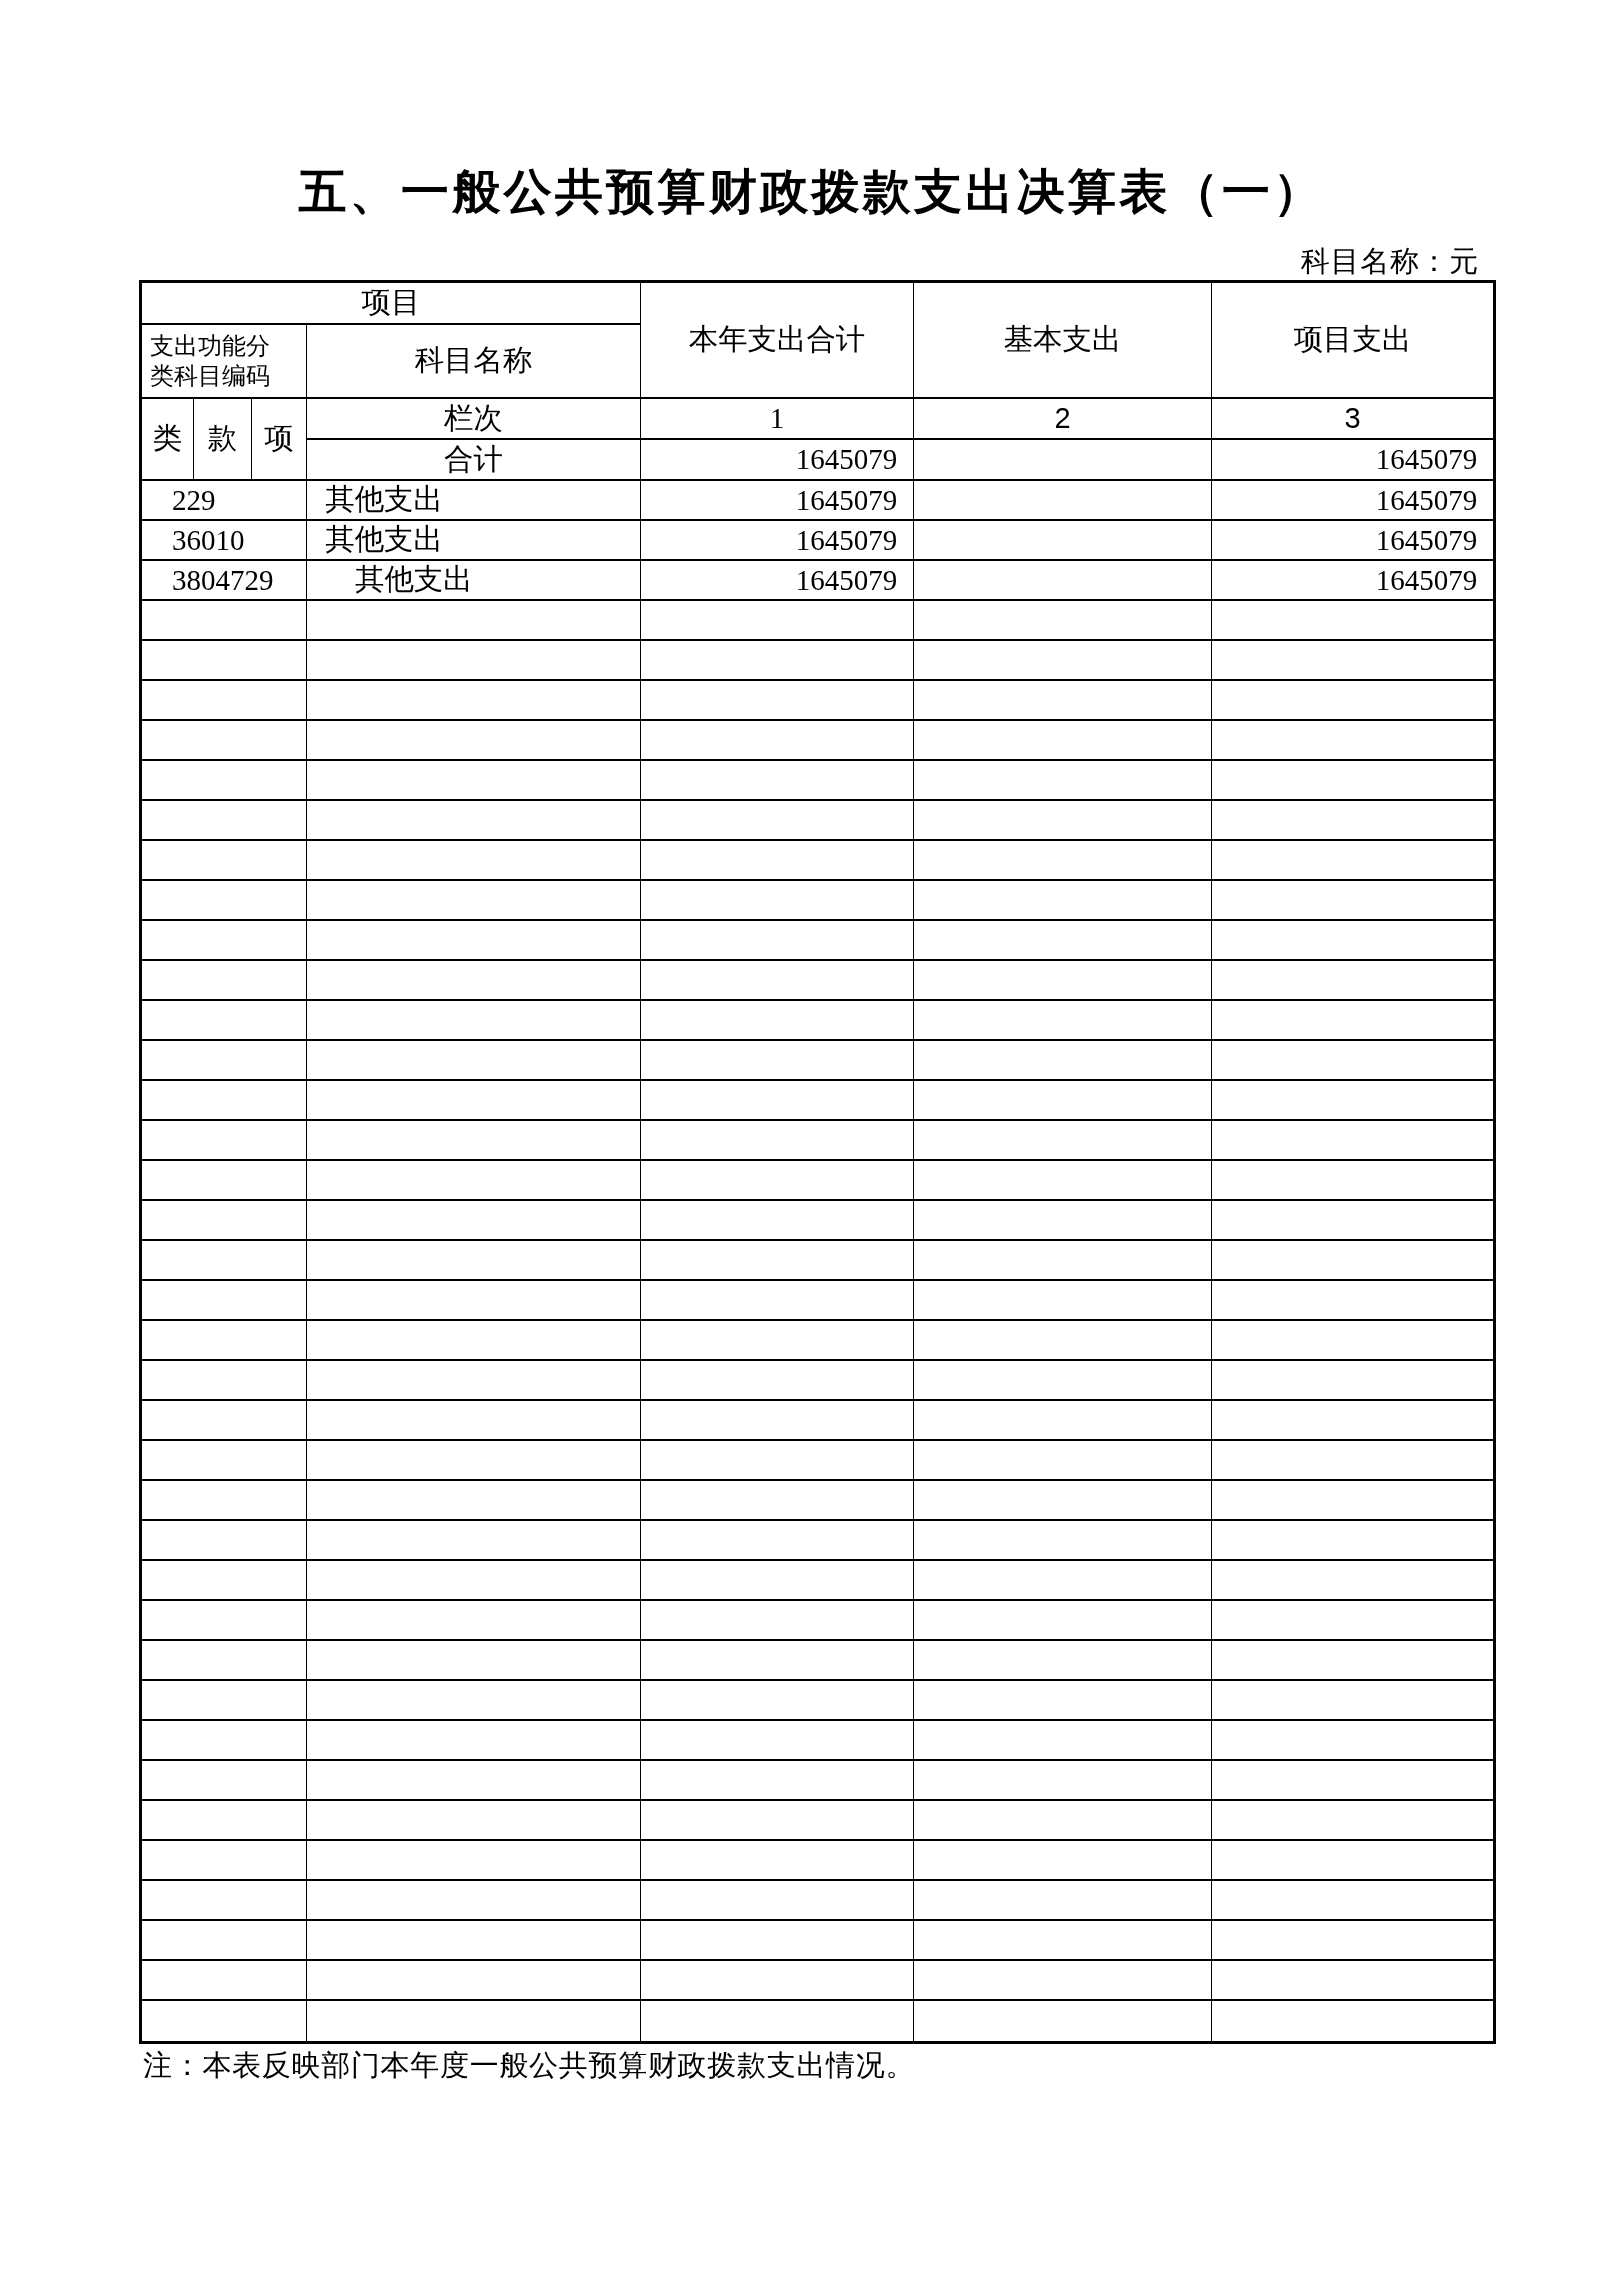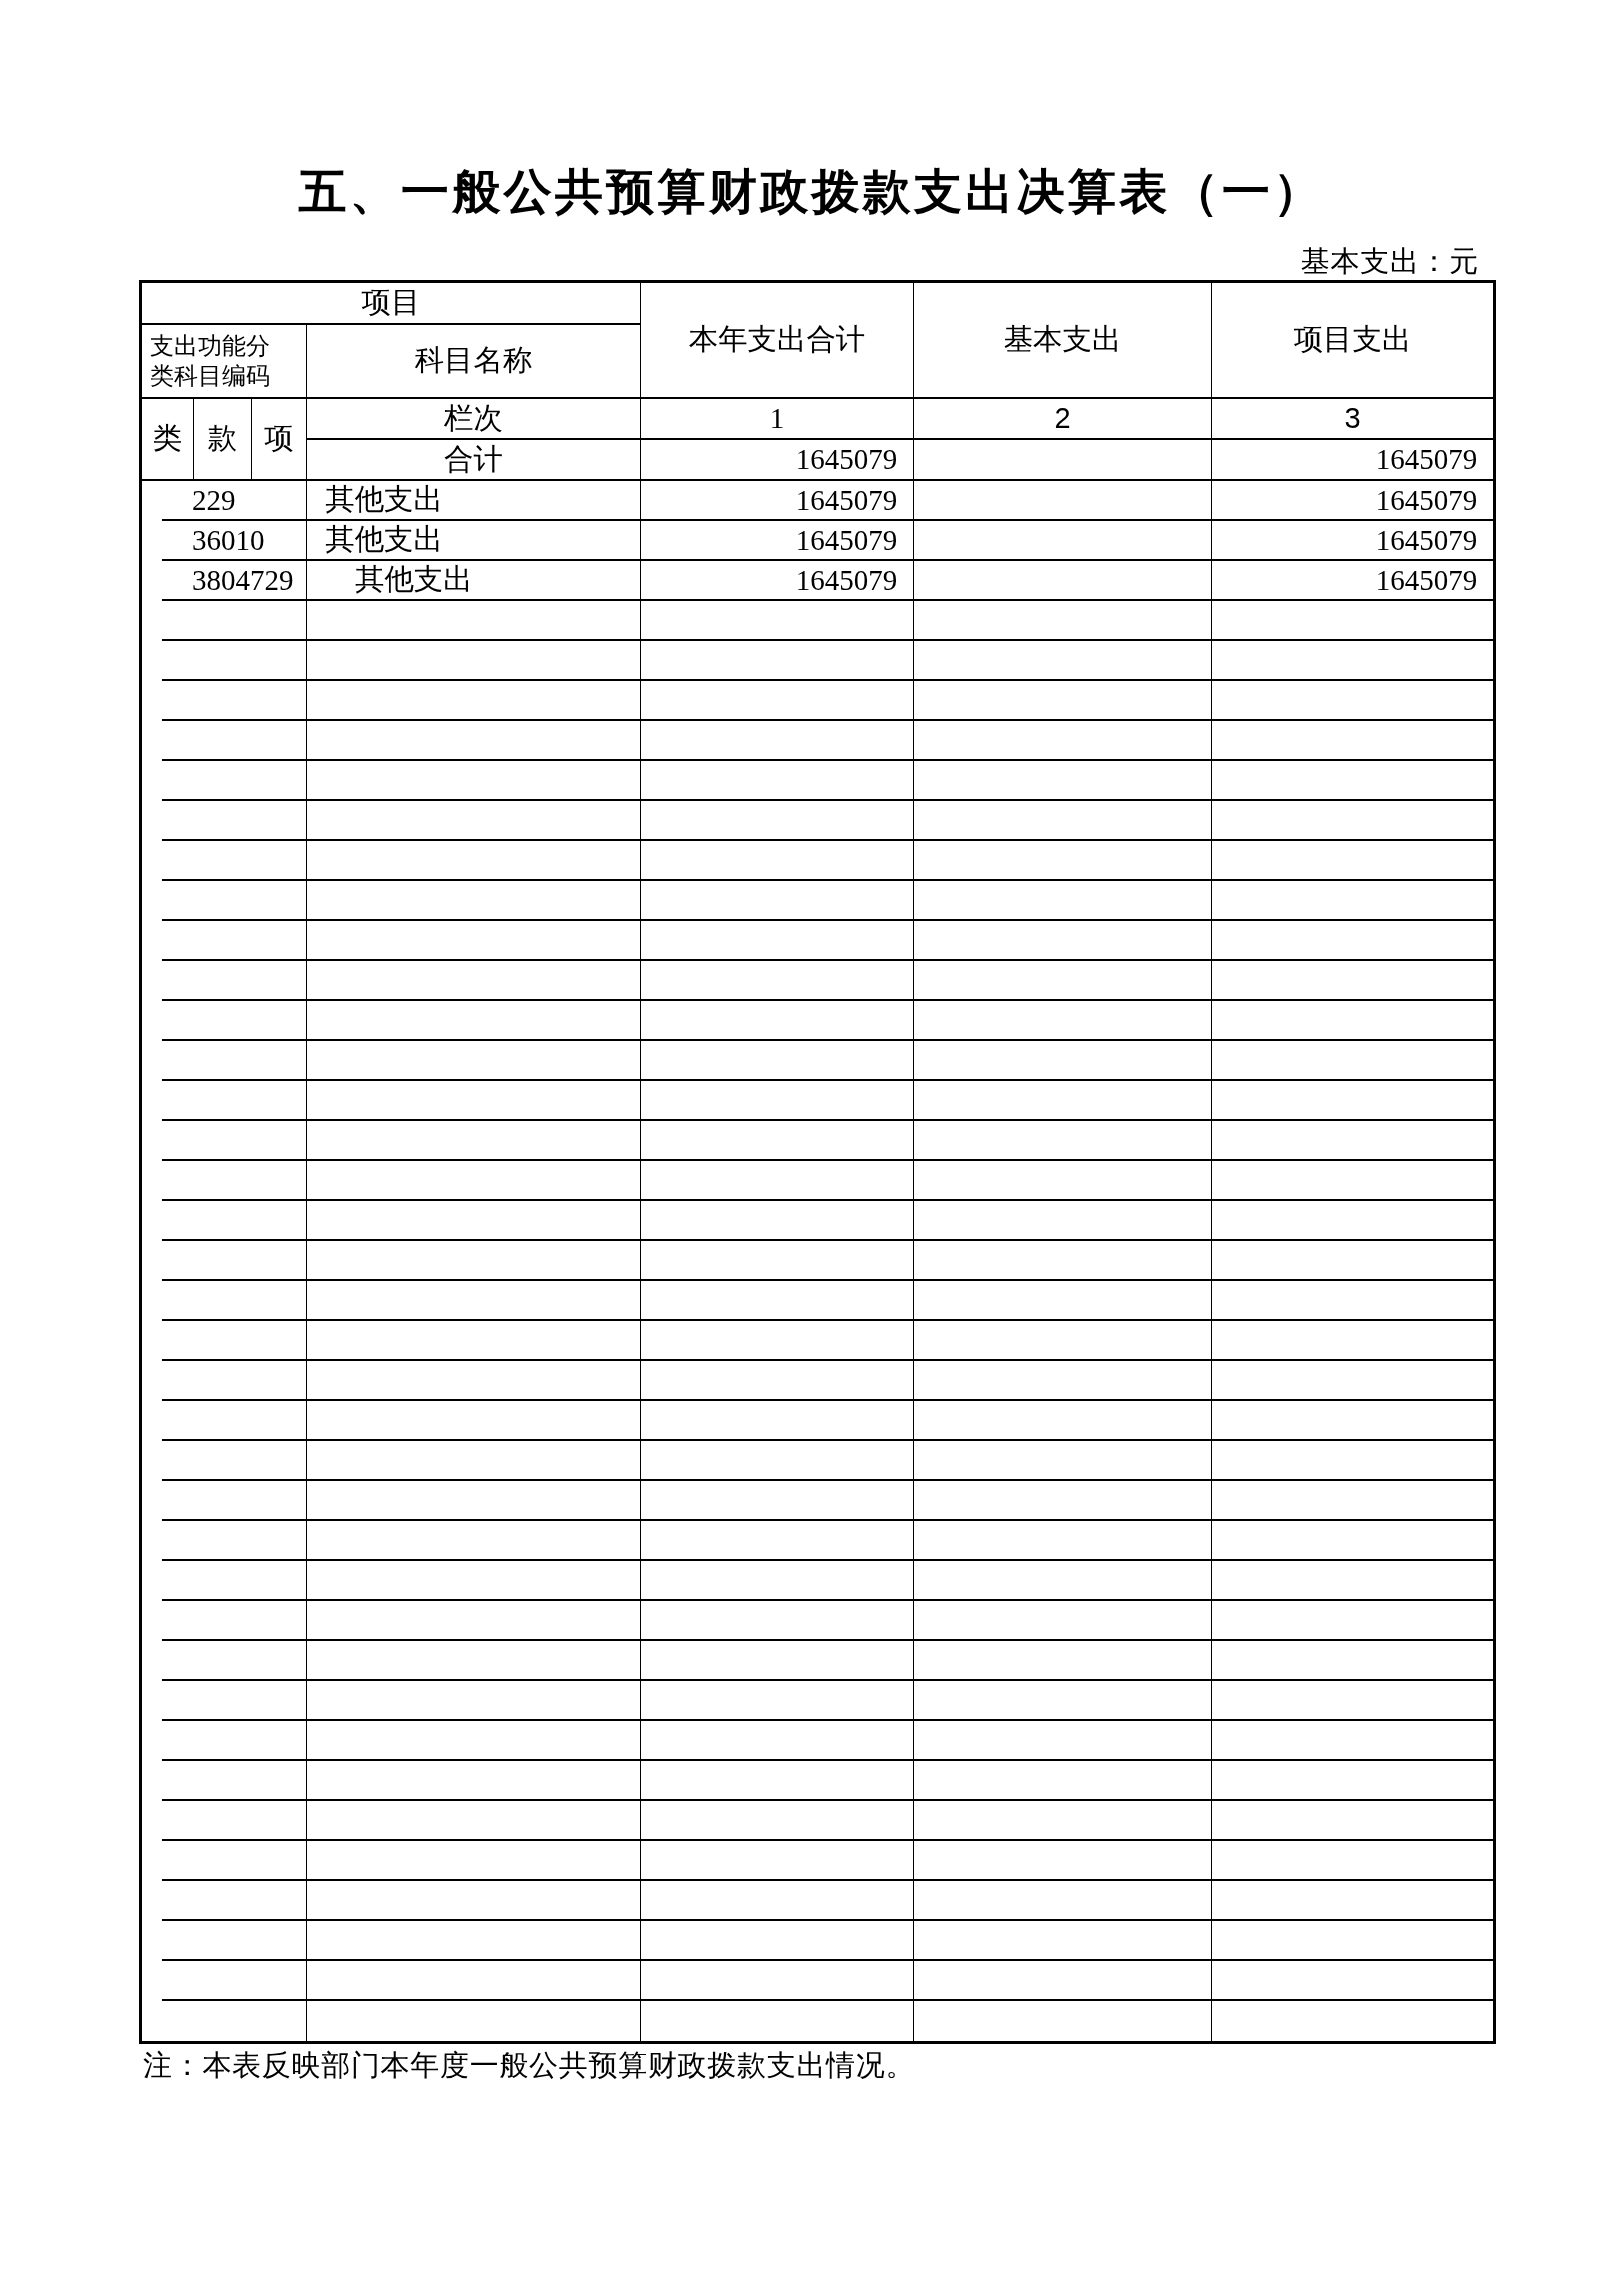--- a/index.html
+++ b/index.html
@@ -31,42 +31,42 @@
     border-right:1.3px solid #000;
     border-bottom:2.6px solid #000;
     display:flex;align-items:center;
     font-size:29.4px;
     box-sizing:border-box;
     overflow:hidden;
     white-space:nowrap;
   }
   .center{justify-content:center;}
   .right{justify-content:flex-end;padding-right:15.7px;}
-  .left{padding-left:30px;margin-left:20px;}
+  .left{padding-left:30px;}
   .pad28{padding-left:18.3px;}
   .indent{padding-left:48px;}
   .num{font-size:29px;}
   .sans{font-family:"Liberation Sans","DejaVu Sans",sans-serif;}
   .wrap2{
     white-space:pre-line;
     font-size:24px;line-height:1.26;
     padding-left:7.9px;
   }
   .last-col{border-right:none;}
   .no-bottom{border-bottom:none;}
   .note{
     position:absolute;left:143px;top:2046px;
     font-size:29px;letter-spacing:0.7px;
   }
 </style>
 </head>
 <body>
 
 <div class="title">五、一般公共预算财政拨款支出决算表（一）</div>
-<div class="unit">基本支出：元</div>
+<div class="unit">科目名称：元</div>
 
 <div class="tbl">
 
   <div class="c center" style="grid-area:1/1/2/5">项目</div>
   <div class="c center" style="grid-area:1/5/3/6">本年支出合计</div>
   <div class="c center" style="grid-area:1/6/3/7">基本支出</div>
   <div class="c center last-col" style="grid-area:1/7/3/8">项目支出</div>
 
   <div class="c wrap2" style="grid-area:2/1/3/4">支出功能分
 类科目编码</div>

